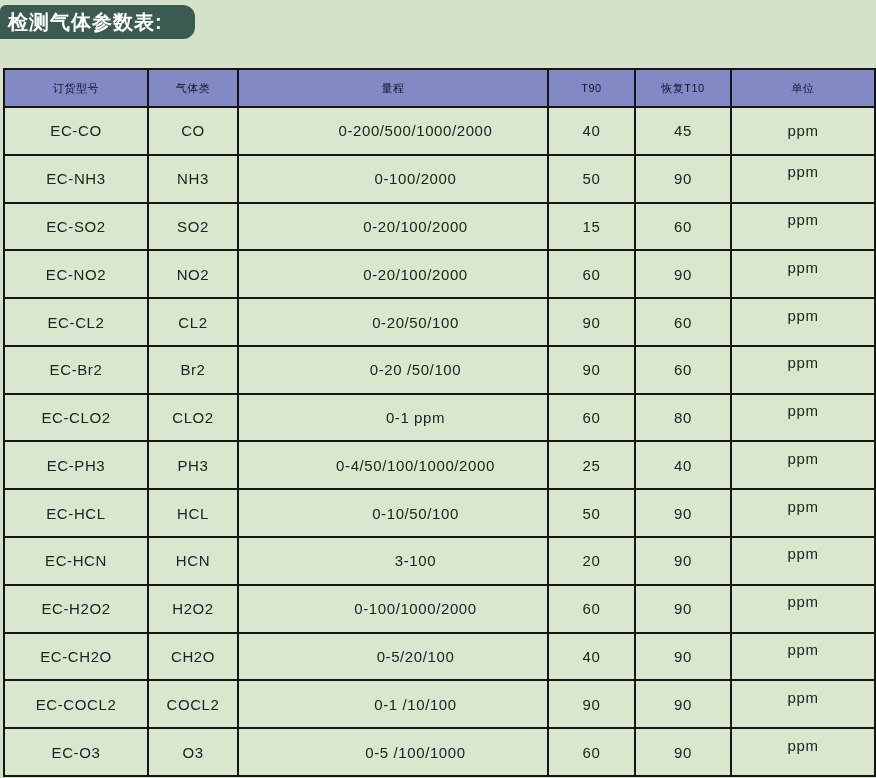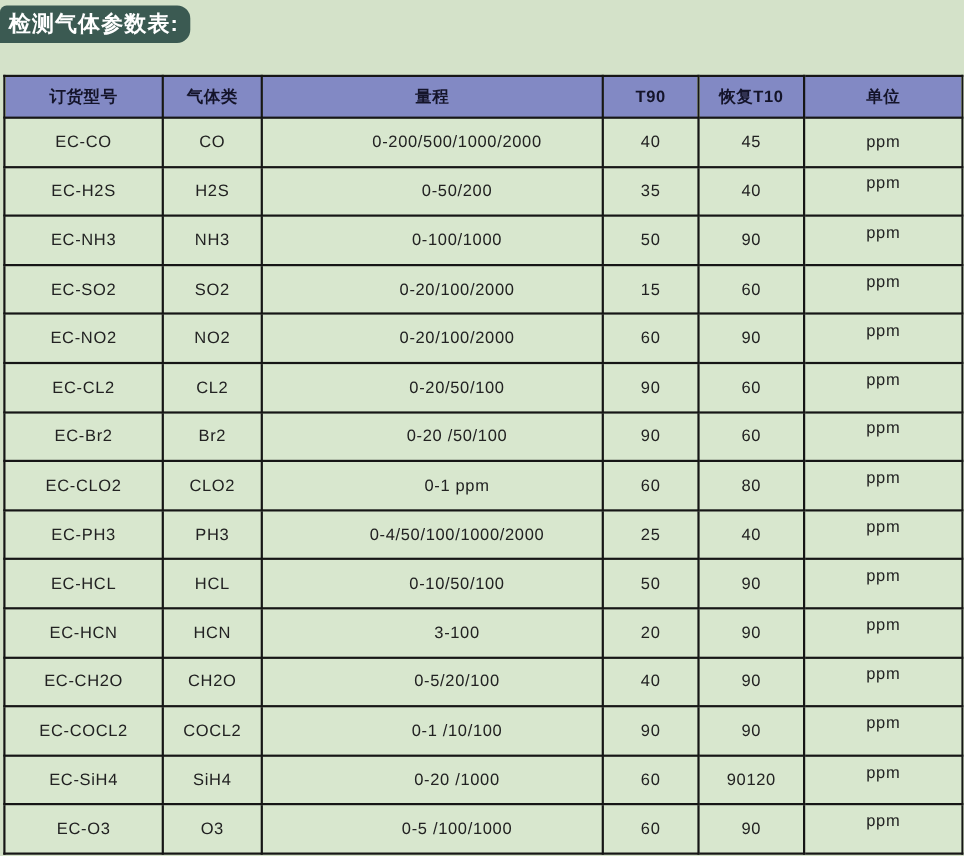--- a/index.html
+++ b/index.html
@@ -15,21 +15,21 @@
     position: relative;
     width: 876px;
     height: 778px;
   }
   .title-badge {
     position: absolute;
     left: 0;
     top: 5px;
     height: 34px;
     line-height: 34px;
-    padding: 0 10px 0 8px;
+    padding: 0 32px 0 8px;
     background: var(--title-bg, #3b5a52);
     color: var(--title-text, #ffffff);
     font-size: 20px;
     font-weight: bold;
     border-radius: 6px 12px 12px 0;
     letter-spacing: 1px;
   }
   table.gas-table {
     position: absolute;
     left: 3px;
@@ -45,22 +45,22 @@
     border: 2px solid var(--border-c, #161616);
     text-align: center;
     vertical-align: middle;
     overflow: hidden;
     white-space: nowrap;
   }
   table.gas-table th {
     height: 34px;
     background: var(--header-bg, #8289c4);
     color: #14142a;
-    font-size: 15px;
-    font-weight: bold;
+    font-size: 11px;
+    font-weight: normal;
     letter-spacing: 0.5px;
   }
   table.gas-table td {
     color: var(--text-c, #222222);
     font-size: 15px;
     letter-spacing: 0.6px;
   }
   td.range-cell {
     text-align: left;
     padding-left: 46px;
@@ -99,31 +99,23 @@
     <tbody id="table-body">
         <tr>
           <td>EC-CO</td>
           <td>CO</td>
           <td class="range-cell">0-200/500/1000/2000</td>
           <td>40</td>
           <td>45</td>
           <td>ppm</td>
         </tr>
         <tr>
-          <td>EC-H2S</td>
-          <td>H2S</td>
-          <td class="range-cell">0-50/200</td>
-          <td>35</td>
-          <td>40</td>
-          <td><span class="raised">ppm</span></td>
-        </tr>
-        <tr>
           <td>EC-NH3</td>
           <td>NH3</td>
-          <td class="range-cell">0-100/1000</td>
+          <td class="range-cell">0-100/2000</td>
           <td>50</td>
           <td>90</td>
           <td><span class="raised">ppm</span></td>
         </tr>
         <tr>
           <td>EC-SO2</td>
           <td>SO2</td>
           <td class="range-cell">0-20/100/2000</td>
           <td>15</td>
           <td>60</td>
@@ -179,44 +171,44 @@
         </tr>
         <tr>
           <td>EC-HCN</td>
           <td>HCN</td>
           <td class="range-cell">3-100</td>
           <td>20</td>
           <td>90</td>
           <td><span class="raised">ppm</span></td>
         </tr>
         <tr>
+          <td>EC-H2O2</td>
+          <td>H2O2</td>
+          <td class="range-cell">0-100/1000/2000</td>
+          <td>60</td>
+          <td>90</td>
+          <td><span class="raised">ppm</span></td>
+        </tr>
+        <tr>
           <td>EC-CH2O</td>
           <td>CH2O</td>
           <td class="range-cell">0-5/20/100</td>
           <td>40</td>
           <td>90</td>
           <td><span class="raised">ppm</span></td>
         </tr>
         <tr>
           <td>EC-COCL2</td>
           <td>COCL2</td>
           <td class="range-cell">0-1 /10/100</td>
           <td>90</td>
           <td>90</td>
           <td><span class="raised">ppm</span></td>
         </tr>
         <tr>
-          <td>EC-SiH4</td>
-          <td>SiH4</td>
-          <td class="range-cell">0-20 /1000</td>
-          <td>60</td>
-          <td>90120</td>
-          <td><span class="raised">ppm</span></td>
-        </tr>
-        <tr>
           <td>EC-O3</td>
           <td>O3</td>
           <td class="range-cell">0-5 /100/1000</td>
           <td>60</td>
           <td>90</td>
           <td><span class="raised">ppm</span></td>
         </tr>
       </tbody>
   </table>
 

